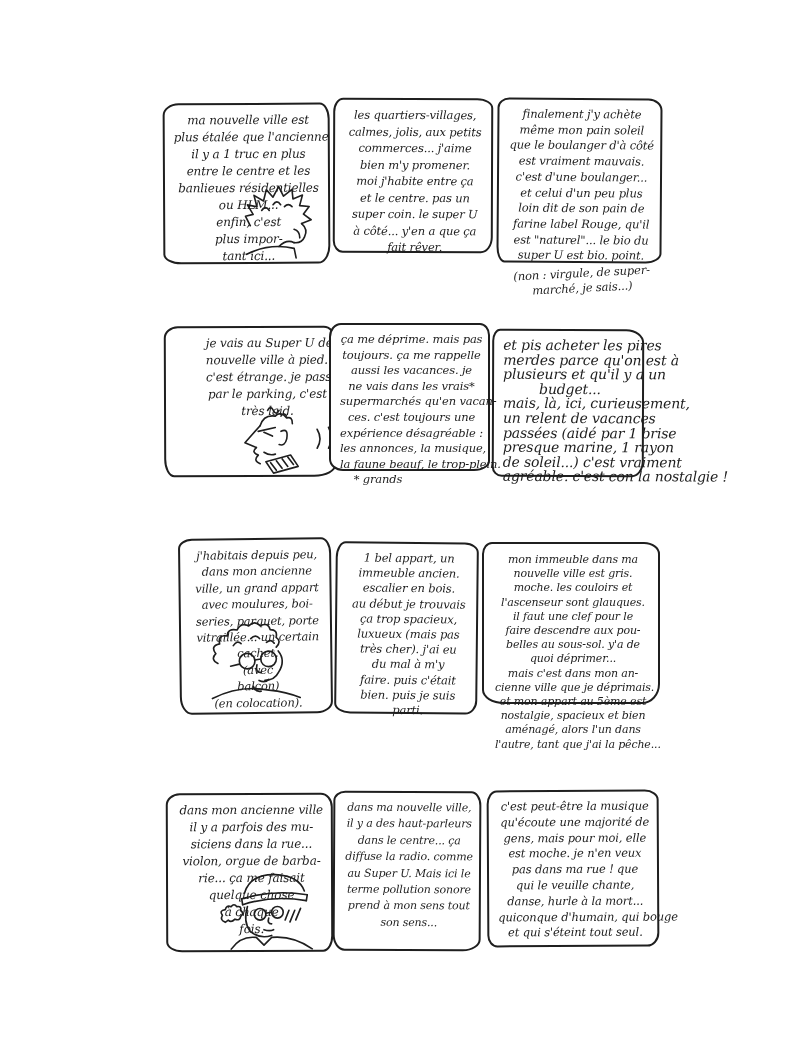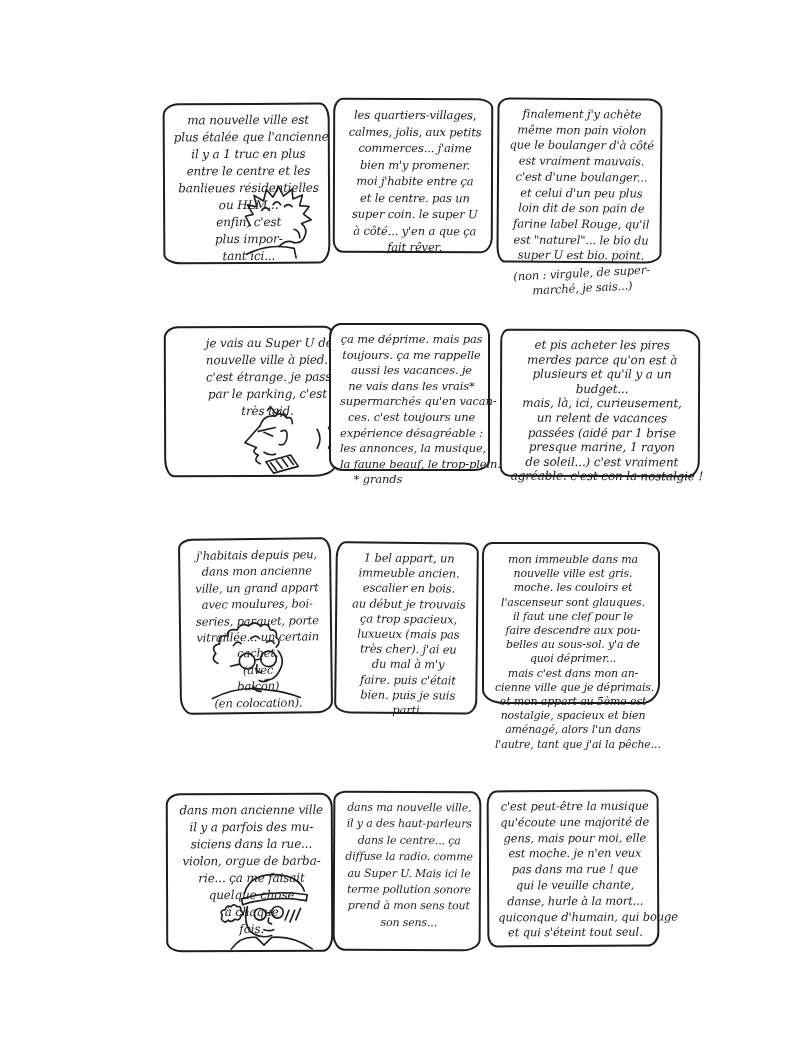--- a/index.html
+++ b/index.html
@@ -33,21 +33,21 @@
   .text { position: relative; z-index: 2; }
   .fig { position: absolute; z-index: 1; }
   .fig path, .fig circle { fill: none; stroke: #1f1f1f; stroke-width: 1.7; stroke-linecap: round; stroke-linejoin: round; }
 
   
   .p1  { left:163px; top:103px; width:167px; height:161px; font-size:12px;   line-height:17px;   border-radius: 16px 10px 12px 18px / 12px 16px 18px 10px; transform: rotate(-0.3deg); }
   .p2  { left:333px; top:98px;  width:160px; height:155px; font-size:11.5px; line-height:16.5px; border-radius: 10px 16px 12px 10px / 14px 10px 16px 12px; transform: rotate(0.2deg); }
   .p3  { left:497px; top:98px;  width:165px; height:165px; font-size:11.5px; line-height:15.7px; border-radius: 12px 14px 16px 8px / 10px 12px 10px 16px; transform: rotate(0.4deg); }
   .p4  { left:164px; top:326px; width:172px; height:151px; font-size:12px;   line-height:17px;   border-radius: 14px 12px 22px 10px / 12px 14px 12px 18px; transform: rotate(-0.2deg); padding-left: 40px; }
   .p5  { left:329px; top:323px; width:161px; height:148px; font-size:11.5px; line-height:15.6px; border-radius: 12px 10px 16px 14px / 14px 12px 10px 12px; }
-  .p6  { left:492px; top:329px; width:200px; height:148px; font-size:12px;   line-height:14.6px; border-radius: 8px 18px 12px 10px / 12px 14px 16px 10px; transform: rotate(0.2deg); margin-left: 8px; }
+  .p6  { left:492px; top:329px; width:152px; height:148px; font-size:14px;   line-height:14.6px; border-radius: 8px 18px 12px 10px / 12px 14px 16px 10px; transform: rotate(0.2deg); }
   .p7  { left:179px; top:538px; width:153px; height:176px; font-size:11.5px; line-height:16.4px; border-radius: 14px 10px 16px 12px / 10px 16px 12px 18px; transform: rotate(-0.7deg); }
   .p8  { left:335px; top:542px; width:143px; height:172px; font-size:11.5px; line-height:15.2px; border-radius: 10px 14px 12px 16px / 16px 10px 14px 10px; transform: rotate(0.6deg); }
   .p9  { left:482px; top:542px; width:178px; height:205px; font-size:11px;   line-height:14.2px; border: none; padding: 4px; }
   .p9 .frame {
     position: absolute; left: 0; top: 0; width: 178px; height: 162px;
     box-sizing: border-box; border: 2px solid #1f1f1f;
     border-radius: 10px 16px 18px 22px / 12px 12px 20px 14px;
   }
   .p9 .text { padding: 7px 5px 0 9px; }
   .p10 { left:166px; top:793px; width:167px; height:159px; font-size:12px;   line-height:17px;   border-radius: 14px 12px 10px 16px / 12px 14px 16px 10px; transform: rotate(-0.2deg); }
@@ -103,21 +103,21 @@
         <div class="hw-line">et le centre. pas un</div>
         <div class="hw-line">super coin. le super U</div>
         <div class="hw-line">à côté... y'en a que ça</div>
         <div class="hw-line">fait rêver.</div>
       </div>
   </div>
 
   <div class="panel p3">
     <div class="text">
         <div class="hw-line">finalement j'y achète</div>
-        <div class="hw-line">même mon pain violon</div>
+        <div class="hw-line">même mon pain soleil</div>
         <div class="hw-line">que le boulanger d'à côté</div>
         <div class="hw-line">est vraiment mauvais.</div>
         <div class="hw-line">c'est d'une boulanger...</div>
         <div class="hw-line">et celui d'un peu plus</div>
         <div class="hw-line">loin dit de son pain de</div>
         <div class="hw-line">farine label Rouge, qu'il</div>
         <div class="hw-line">est "naturel"... le bio du</div>
         <div class="hw-line">super U est bio. point.</div>
       </div>
   </div>

